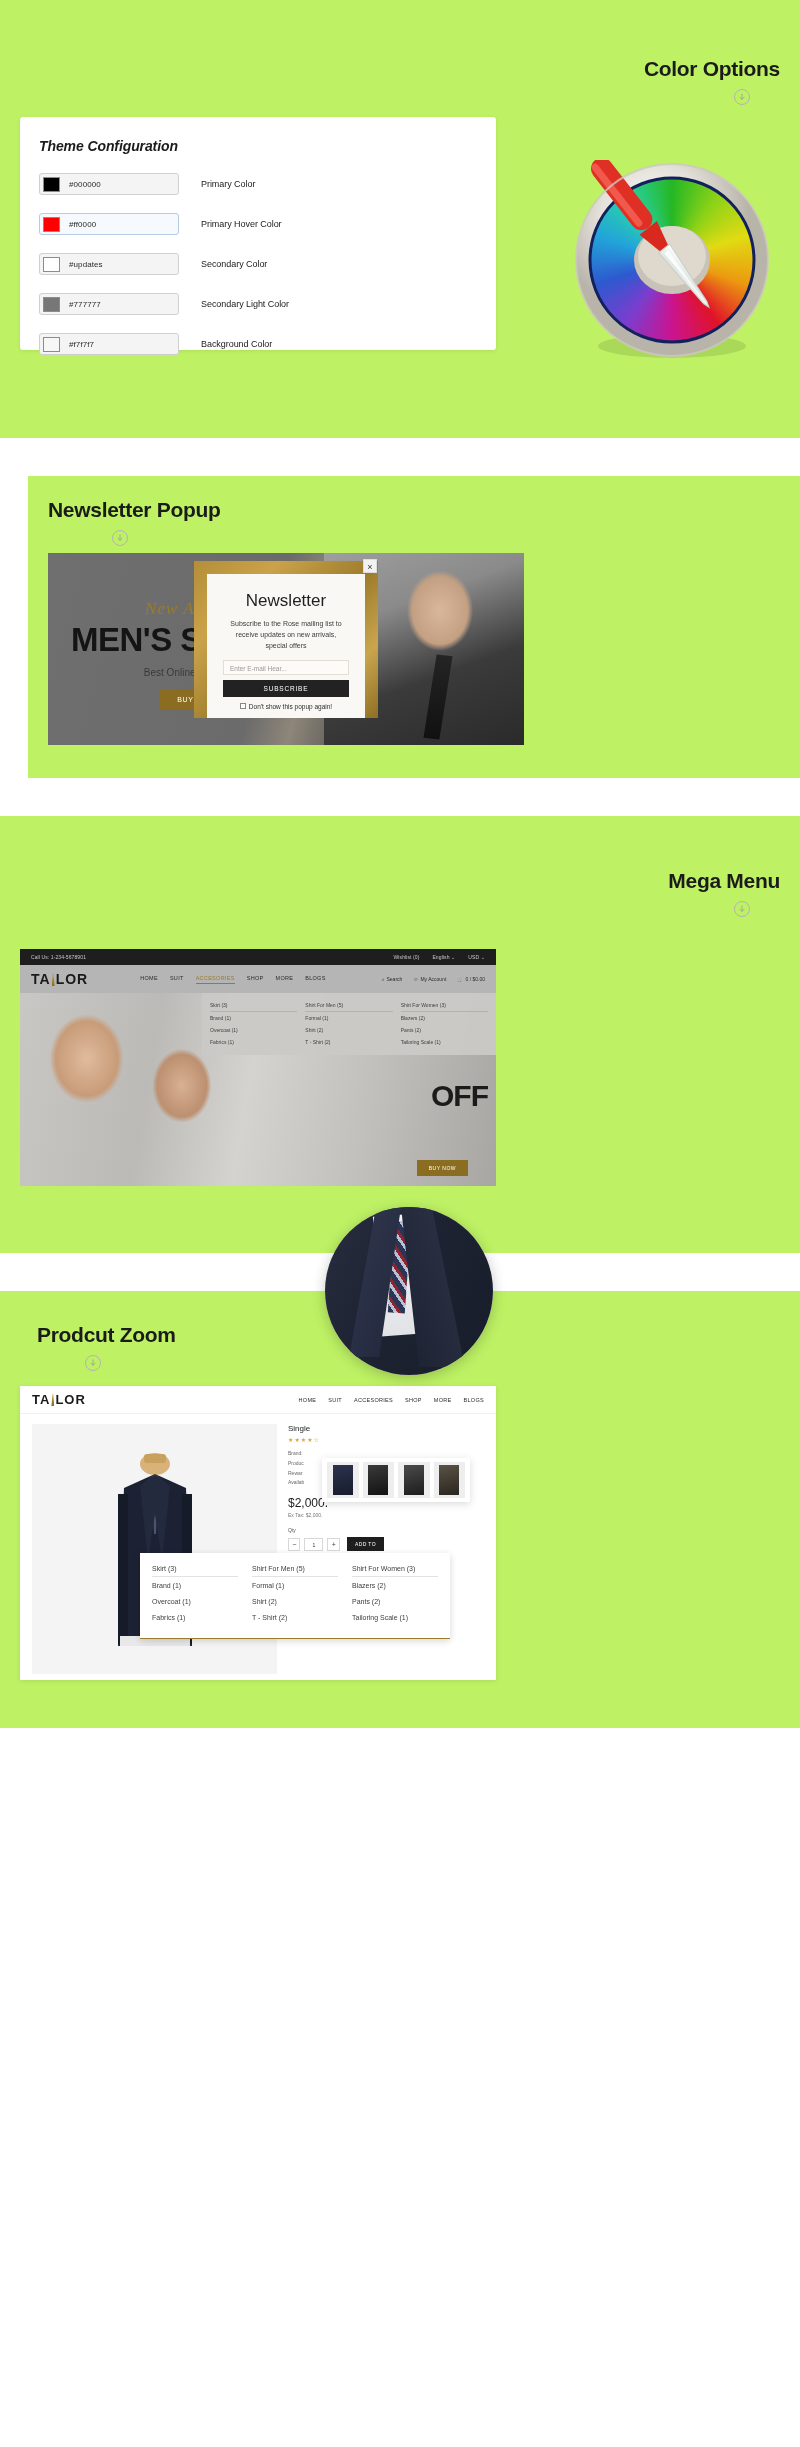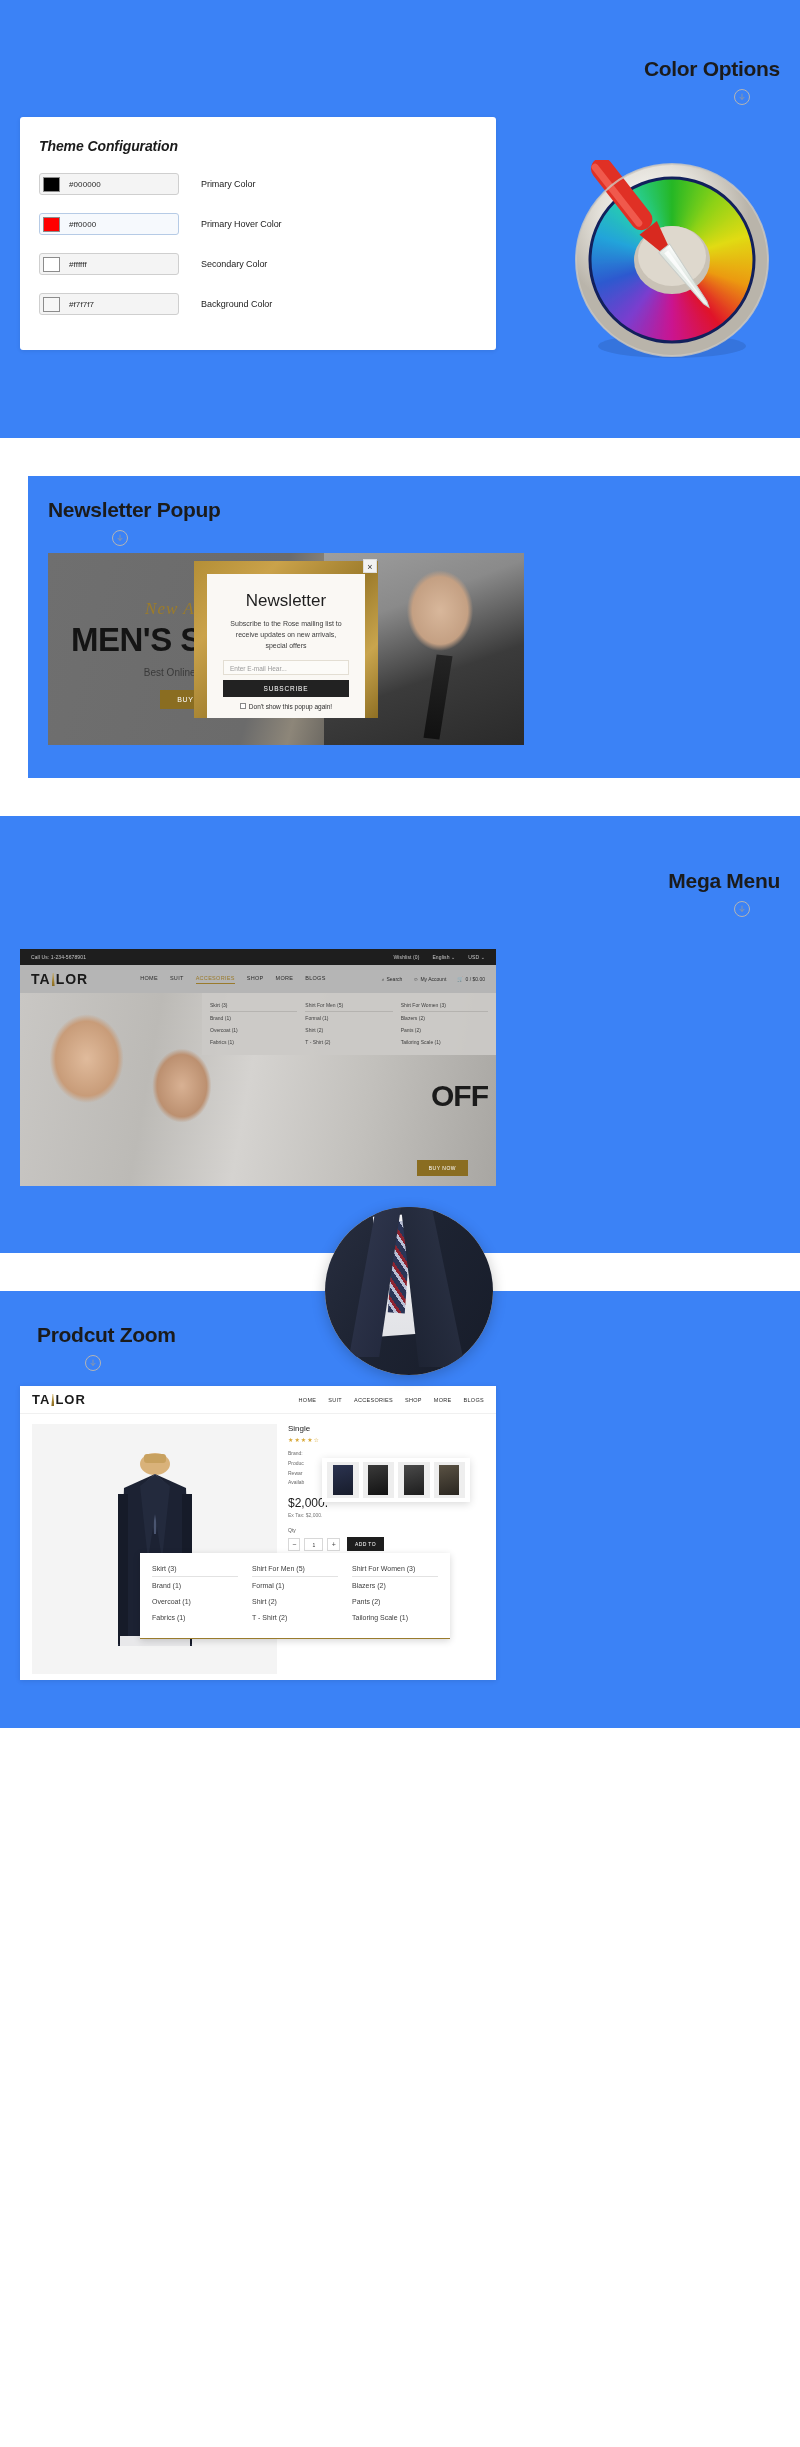--- a/index.html
+++ b/index.html
@@ -5,21 +5,21 @@
   * { box-sizing: border-box; margin: 0; padding: 0; }
   html, body {
     width: 800px;
     background: #ffffff;
     font-family: "Liberation Sans", sans-serif;
     -webkit-font-smoothing: antialiased;
   }
   body { width: 800px; height: 2447px; position: relative; overflow: hidden; }
 
   .section { width: 800px; position: relative; }
-  .sec-grey { background: #3b82f6; }
+  .sec-grey { background: #bef264; }
   .sec-white { background: #ffffff; }
 
   
   .sec-title {
     font-size: 21px;
     font-weight: bold;
     color: #1b1b1b;
     letter-spacing: -0.3px;
   }
   .title-right { text-align: right; padding-right: 20px; }
@@ -375,25 +375,32 @@
         <div class="color-input focused">
           <span class="swatch" style="background:#ff0000"></span>
           <span class="color-hex">#ff0000</span>
         </div>
         <span class="color-label">Primary Hover Color</span>
       </div>
 
       <div class="color-row">
         <div class="color-input">
           <span class="swatch" style="background:#ffffff"></span>
-          <span class="color-hex">#ffffff</span>
+          <span class="color-hex">#updates</span>
         </div>
         <span class="color-label">Secondary Color</span>
       </div>
 
+      <div class="color-row">
+        <div class="color-input">
+          <span class="swatch" style="background:#777777"></span>
+          <span class="color-hex">#777777</span>
+        </div>
+        <span class="color-label">Secondary Light Color</span>
+      </div>
 
       <div class="color-row">
         <div class="color-input">
           <span class="swatch" style="background:#f7f7f7"></span>
           <span class="color-hex">#f7f7f7</span>
         </div>
         <span class="color-label">Background Color</span>
       </div>
 
     </div>

